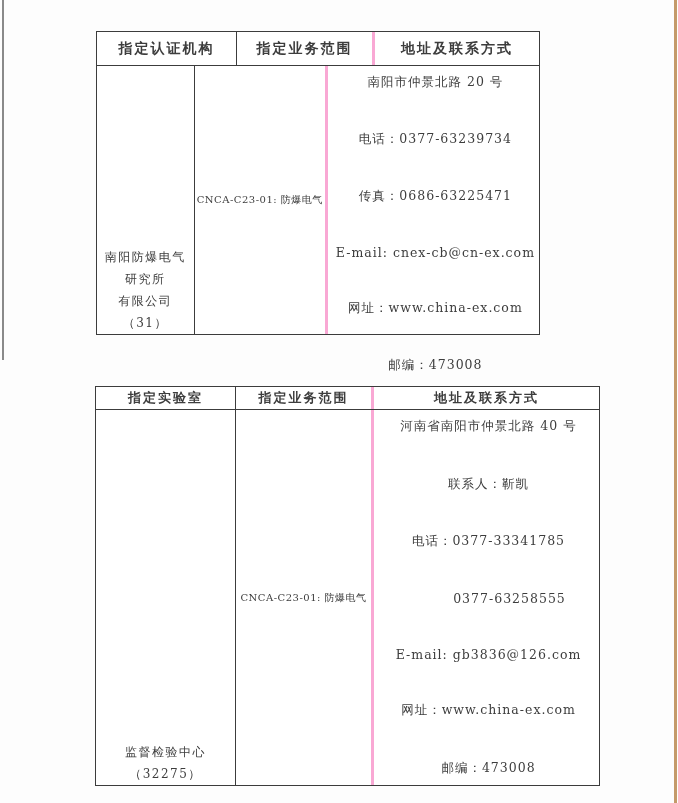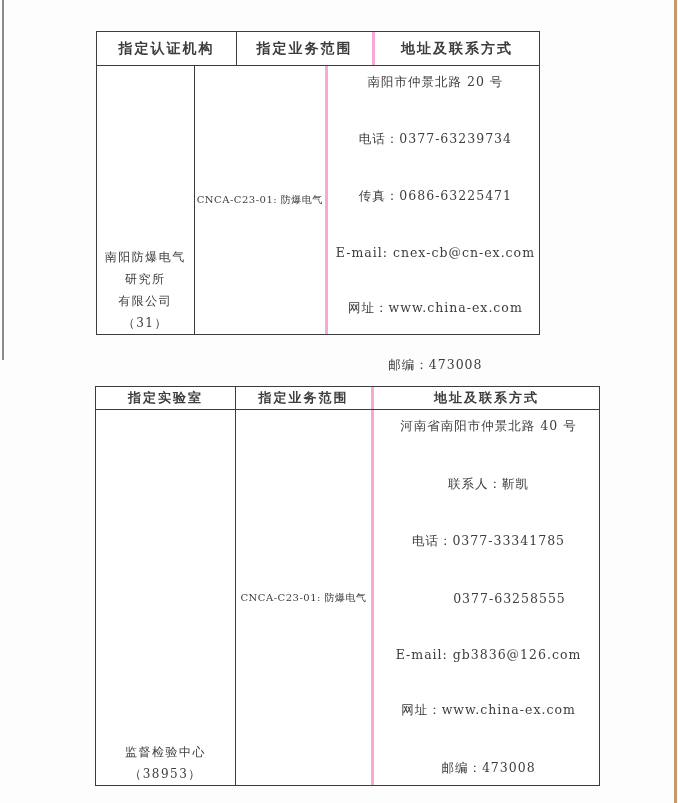--- a/index.html
+++ b/index.html
@@ -110,21 +110,21 @@
 
 <div class="tbl tbl2">
   <div class="hdr-row">
     <div class="c1 cell-center">指定实验室</div>
     <div class="c2 cell-center">指定业务范围</div>
     <div class="c3 cell-center">地址及联系方式</div>
   </div>
   <div class="body-row">
     <div class="c1 cell-center org-cell">
       <div>
-        <div>监督检验中心（38953）</div>
+        <div>监督检验中心（32275）</div>
       </div>
     </div>
     <div class="c2 cell-center scope-cell">CNCA-C23-01: 防爆电气</div>
     <div class="c3 contact-cell">
       <div class="contact-line">河南省南阳市仲景北路 40 号</div>
       <div class="contact-line">联系人：靳凯</div>
       <div class="contact-line">电话：0377-33341785</div>
       <div class="contact-line indent">0377-63258555</div>
       <div class="contact-line">E-mail: gb3836@126.com</div>
       <div class="contact-line">网址：www.china-ex.com</div>

